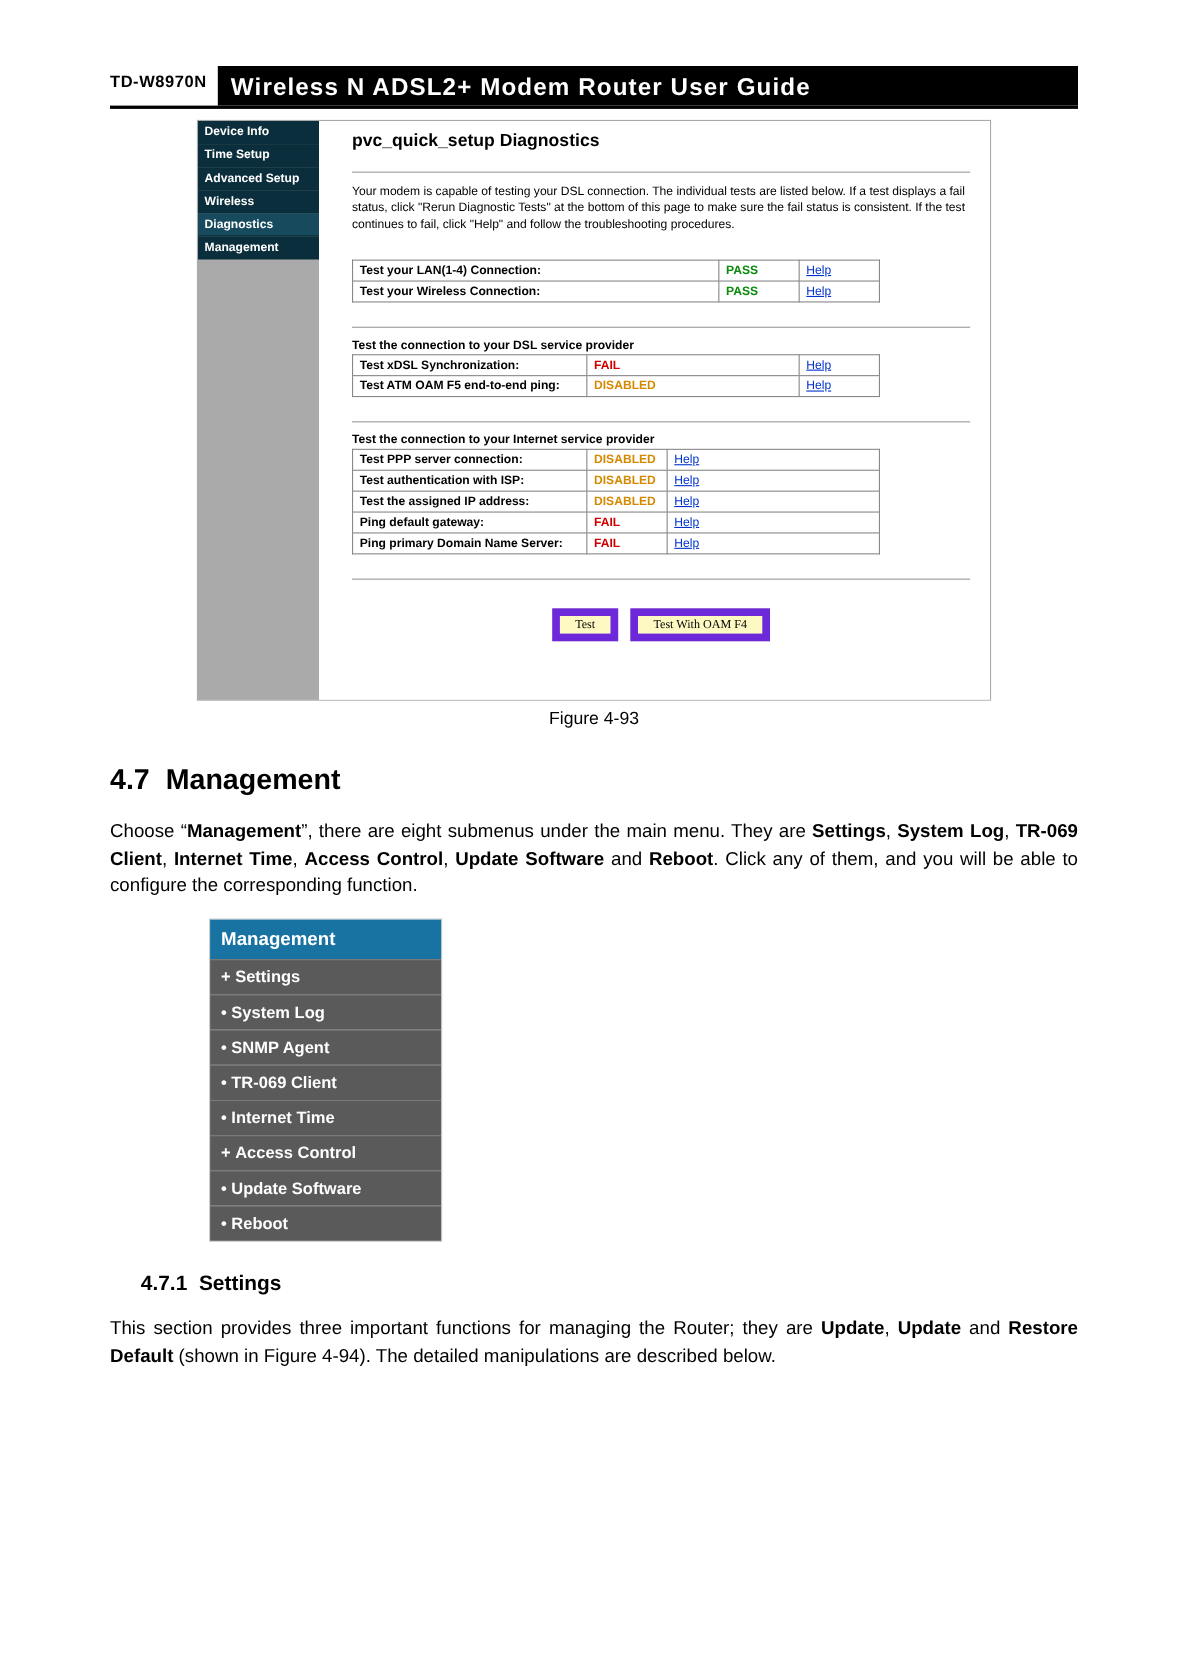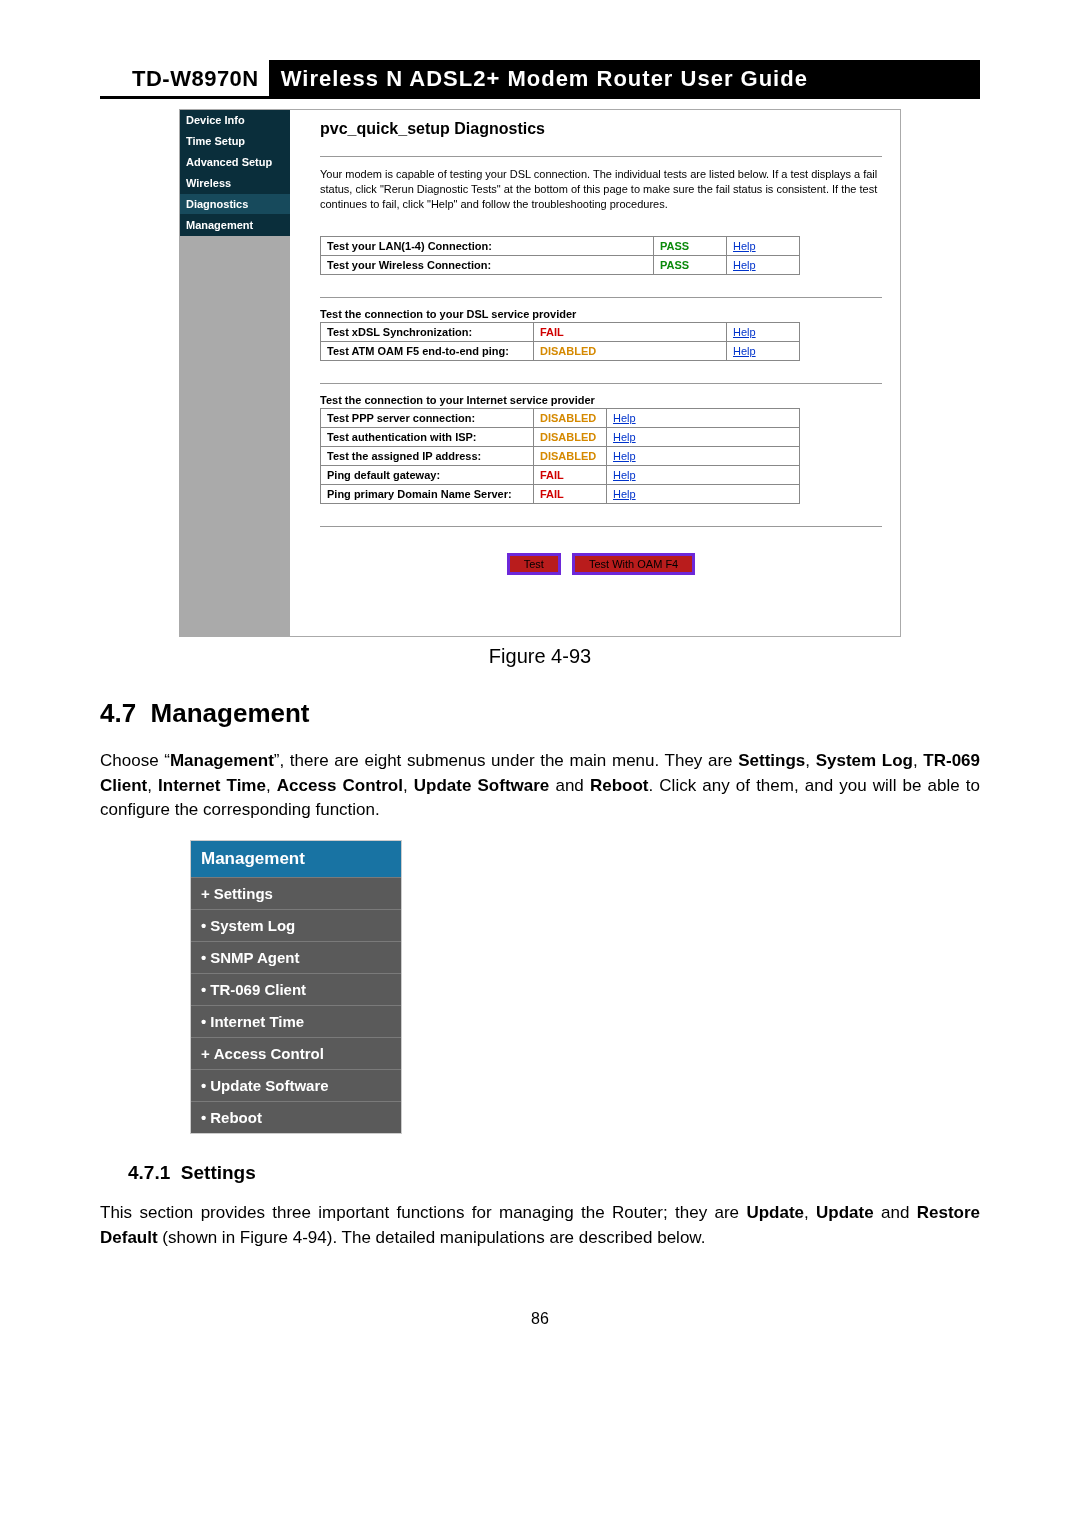--- a/index.html
+++ b/index.html
@@ -15,24 +15,23 @@
     font-size: 17px;
   }
   .header-line {
     display: flex;
     align-items: stretch;
     border-bottom: 3px solid #000;
     margin-bottom: 10px;
   }
   .header-model {
     font-weight: bold;
-    font-size: 22px;
+    font-size: 15px;
     padding: 6px 10px 4px 0;
     letter-spacing: 0.5px;
-    margin-left: 32px;
   }
   .header-title {
     background: #000;
     color: #fff;
     font-weight: bold;
     font-size: 22px;
     padding: 6px 12px 4px 12px;
     flex: 1;
     letter-spacing: 1px;
   }
@@ -98,31 +97,31 @@
   .pass { color: #0a8a0a; font-weight: bold; }
   .fail { color: #d00000; font-weight: bold; }
   .disabled { color: #d58900; font-weight: bold; }
   .help { color: #0033cc; text-decoration: underline; cursor: pointer; }
   .btn-row {
     text-align: center;
     margin-top: 26px;
     font-size: 11px;
   }
   .ui-btn {
-    border: 3px solid #6d28d9;
-    background: #b91c1c;
-    font-family: Liberation Sans, sans-serif;
+    border: 7px solid #6d28d9;
+    background: #fef9c3;
+    font-family: Liberation Serif, serif;
     font-size: 11px;
     padding: 2px 14px;
     margin: 0 4px;
     cursor: pointer;
   }
   .fig-caption {
     text-align: center;
-    font-size: 20px;
+    font-size: 16px;
     margin: 8px 0 30px 0;
   }
   .body-text { text-align: justify; line-height:1.45; }
   .h-sec {
     font-size: 26px;
     font-weight: bold;
     margin: 10px 0 20px 0;
   }
   .h-subsec {
     font-size: 19px;
@@ -278,14 +277,13 @@
   </div>
 
   <div class="h-subsec">
     <span>4.7.1</span>&nbsp;&nbsp;<span>Settings</span>
   </div>
 
   <p class="body-text">
     <span>This section provides three important functions for managing the Router; they are </span><b>Update</b><span>, </span><b>Update</b><span> and </span><b>Restore Default</b><span> (shown in Figure 4-94). The detailed manipulations are described below.</span>
   </p>
 
-  <div class="page-num">86</div>
 </div>
 
 </body></html>

